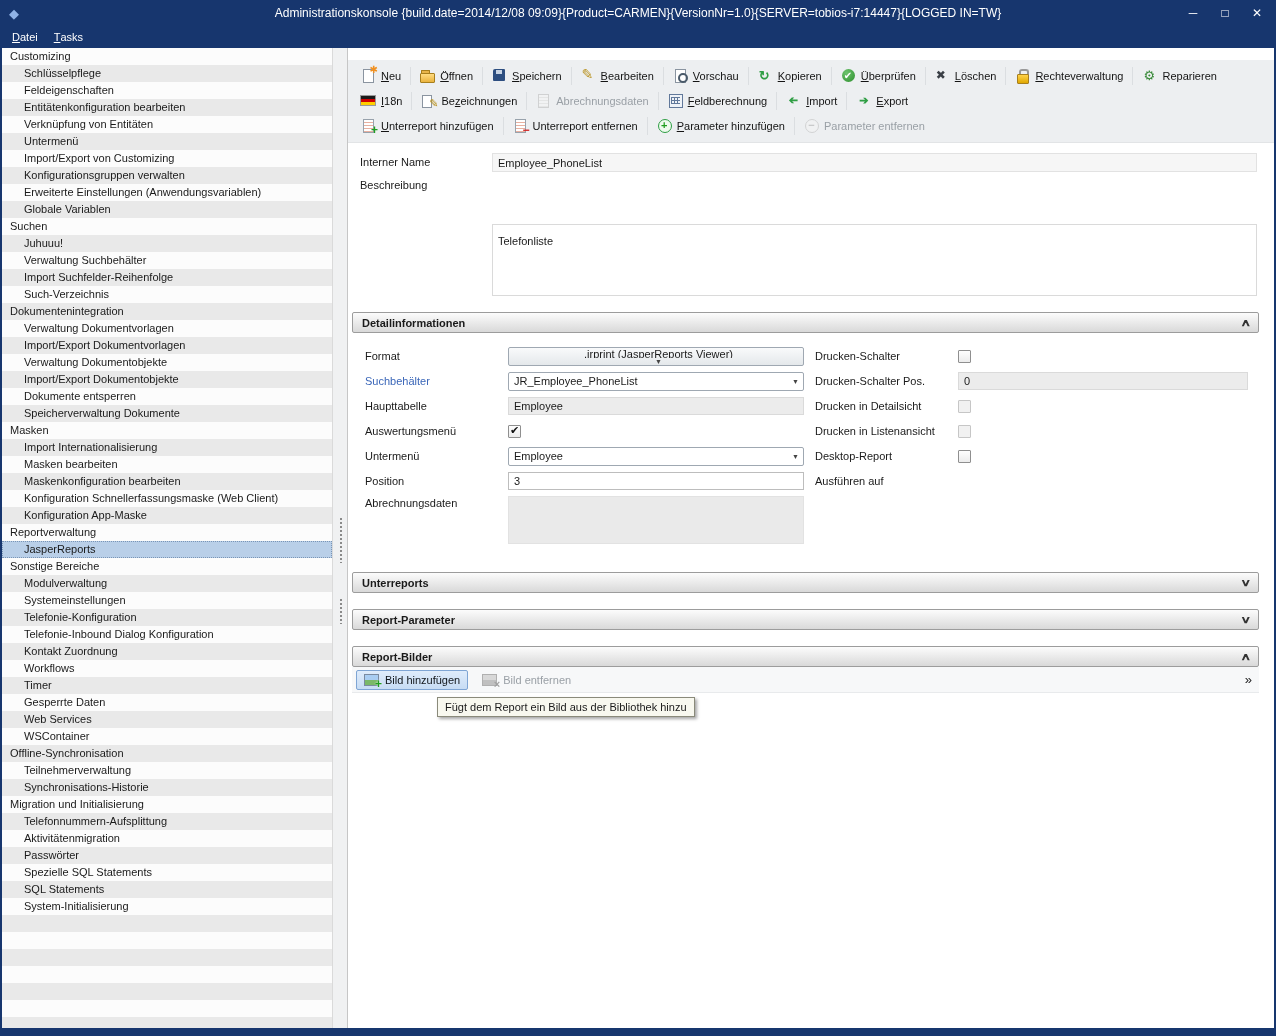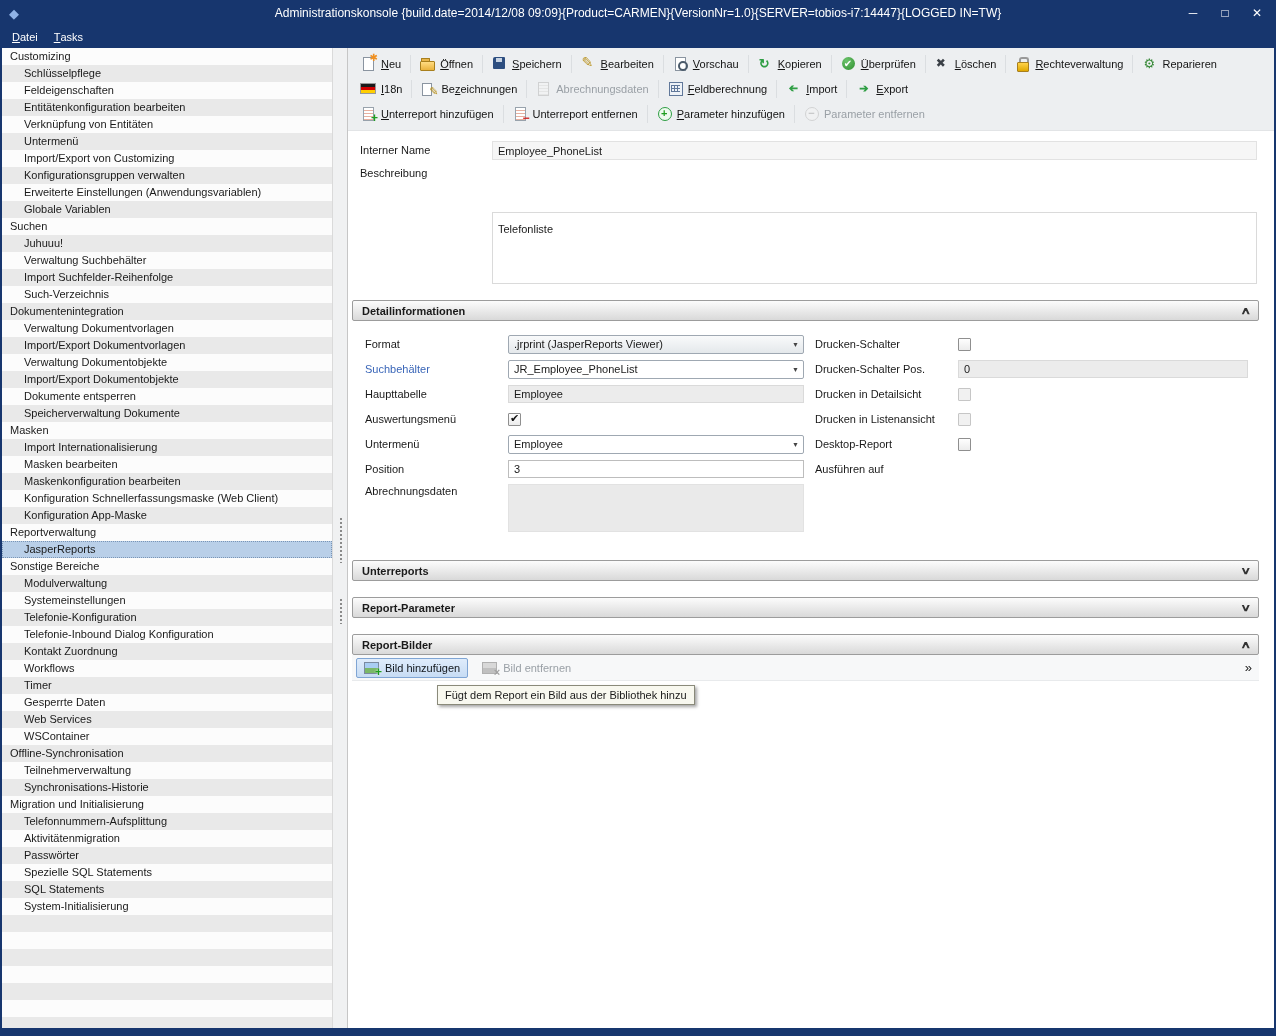--- a/index.html
+++ b/index.html
@@ -25,21 +25,21 @@
   .nav-row.selected{background:#b9cfe8;outline:1px dotted #7a95b5;outline-offset:-1px;}
 
   .splitter{width:16px;flex:none;background:#f0f1f2;border-left:1px solid #dadada;border-right:1px solid #c6c6c6;position:relative;}
   .grip{position:absolute;left:6px;width:4px;background-image:radial-gradient(circle at 2px 2px,#8a8a8a 1px,transparent 1.4px);background-size:4px 4px;}
   .grip1{top:469px;height:46px;}
   .grip2{top:550px;height:26px;}
 
   .main{flex:1;min-width:0;display:flex;flex-direction:column;background:#fff;}
 
   
-  .toolbar{flex:none;background:#edeff1;border-bottom:1px solid #e2e4e6;padding:3px 4px 4px 5px;}
+  .toolbar{flex:none;background:#edeff1;border-bottom:1px solid #e2e4e6;padding:3px 4px 4px 5px;margin-top:12px;}
   .tb-row{display:flex;align-items:center;height:25px;}
   .tb-btn{display:flex;align-items:center;gap:5px;padding:2px 8px;white-space:nowrap;color:#141414;}
   .tb-btn.disabled{color:#9aa0a6;}
   .tb-btn.disabled .ic{filter:grayscale(1) opacity(.55);}
   .tb-sep{width:1px;height:18px;background:#dbdee1;margin:0 1px;flex:none;}
 
   
   .ic{position:relative;width:15px;height:15px;flex:none;display:inline-block;}
   .ic::before,.ic::after{position:absolute;}
   .ic--new-document-icon::before{content:"";left:2px;top:1px;width:9px;height:12px;background:#fff;border:1px solid #8a94a0;}
@@ -95,21 +95,21 @@
   .panel-header{height:21px;background:linear-gradient(#fcfcfc,#d9d9d9);border:1px solid #9c9c9c;border-radius:2px;display:flex;align-items:center;padding:0 9px;}
   .panel-title{font-weight:bold;flex:1;}
   .chevron{font-size:10px;font-weight:bold;color:#333;transform:scaleX(1.5);}
 
   .detail-grid{display:grid;grid-template-columns:143px 296px 11px 143px 290px;grid-auto-rows:minmax(24px,auto);row-gap:1px;align-items:center;padding:11px 0 12px 13px;}
   .dlabel{white-space:nowrap;}
   .dlabel.link{color:#3a66b8;}
   .field{height:18px;line-height:16px;background:#fff;border:1px solid #bdbdbd;padding:0 5px;overflow:hidden;white-space:nowrap;}
   .field.readonly{background:#ececec;border-color:#dadada;}
   .combo{height:19px;display:flex;align-items:center;background:#fff;border:1px solid #9fa8b2;border-radius:2px;padding-left:5px;}
-  .combo.gradient{background:linear-gradient(#f9fafb,#e4e8eb);}
+  .combo.gradient{background:linear-gradient(#f9fafb,#e4e8eb);flex-direction:column;}
   .combo-text{flex:1;white-space:nowrap;overflow:hidden;}
   .combo .arrow{flex:none;font-size:7px;color:#444;padding:0 4px;}
   .combo .arrow.sep{border-left:1px solid #c0c6cc;align-self:stretch;display:flex;align-items:center;}
   .checkbox{width:13px;height:13px;border:1px solid #8f8f8f;border-radius:1px;background:linear-gradient(#fefefe,#ececec);position:relative;justify-self:start;}
   .checkbox.checked::after{content:"✔";position:absolute;left:1px;top:-2px;font-size:11px;color:#101010;}
   .checkbox.disabled{border-color:#c6c6c6;background:#f1f1f1;}
   .ta-disabled{height:48px;background:#eaeaea;border:1px solid #e2e2e2;align-self:start;margin-top:2px;}
 
   .rb-section{position:relative;}
   .rb-toolbar{height:26px;display:flex;align-items:center;background:#f7f8f9;border-bottom:1px solid #e8eaec;}

